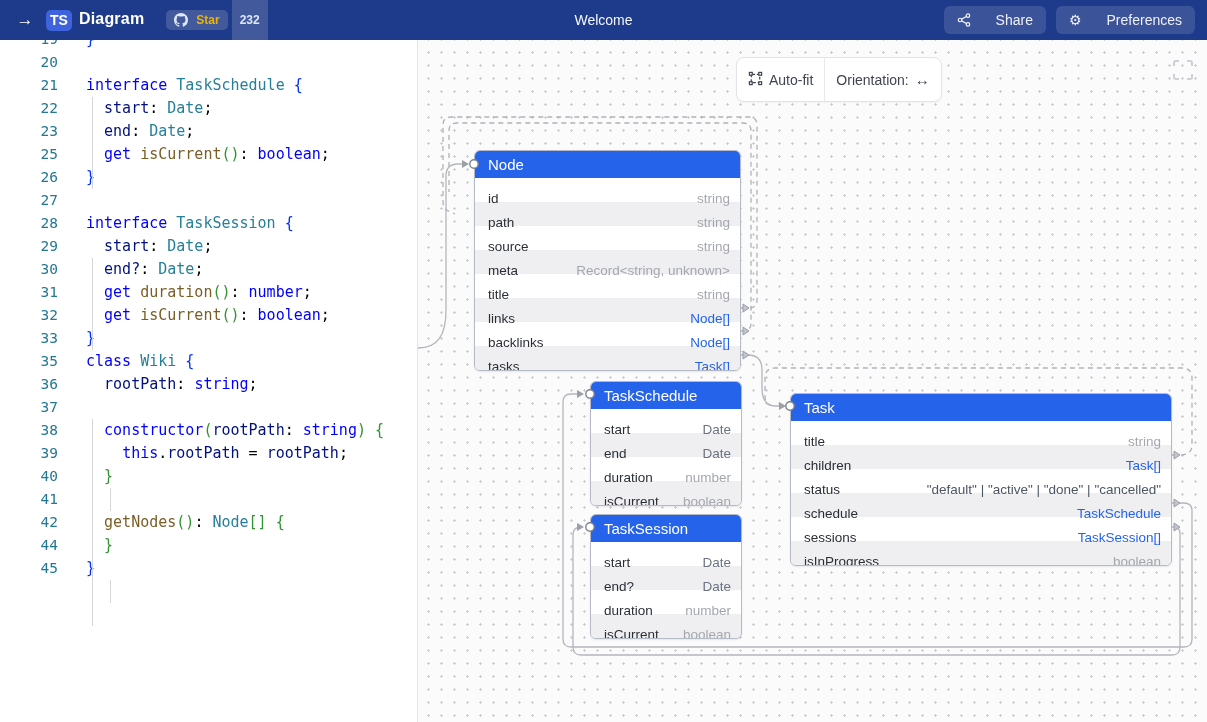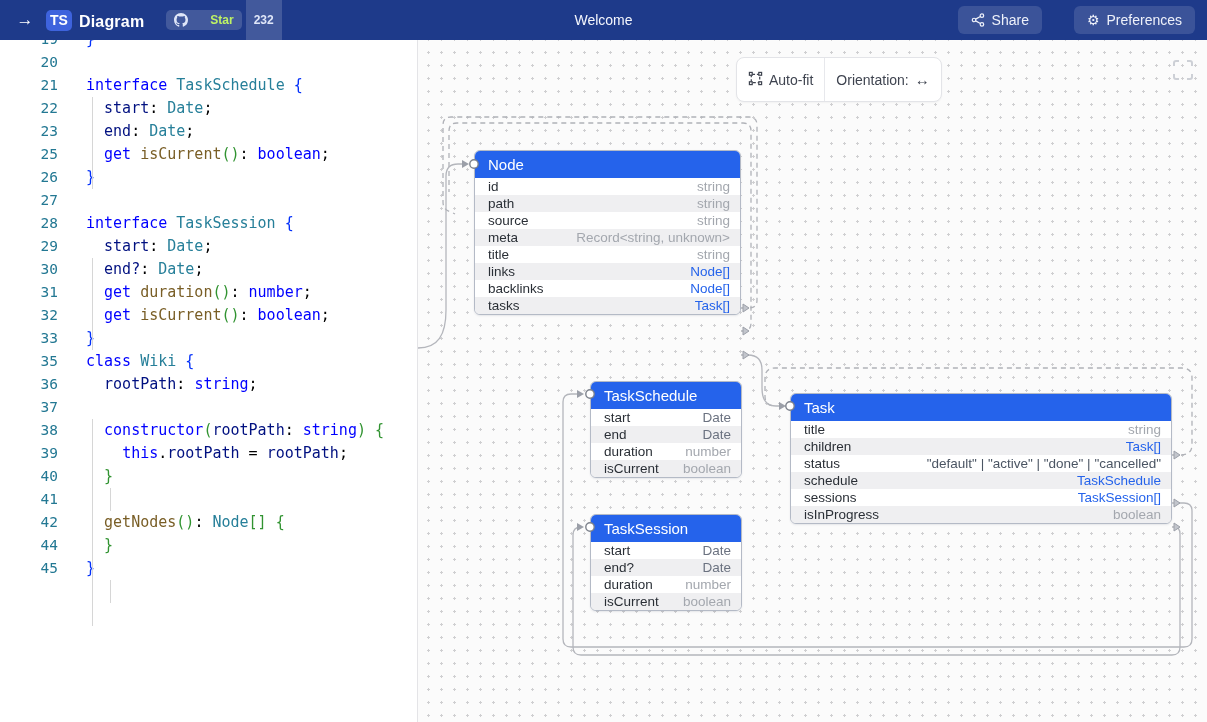--- a/index.html
+++ b/index.html
@@ -4,36 +4,36 @@
 <style>
   * { margin:0; padding:0; box-sizing:border-box; }
   html,body { width:1207px; height:722px; overflow:hidden; background:#fff;
               font-family:"Liberation Sans", sans-serif; }
 
   
   .navbar { position:absolute; left:0; top:0; width:1207px; height:40px;
             background:#1e3a8a; display:flex; align-items:center; z-index:50; color:#fff; }
   .nav-left { display:flex; align-items:center; gap:10px; padding-left:14px; }
   .collapse-arrow { color:#fff; font-size:17px; cursor:pointer; width:22px; text-align:center; }
-  .brand { display:flex; align-items:flex-end; gap:7px; cursor:pointer; }
+  .brand { display:flex; align-items:flex-start; gap:7px; cursor:pointer; }
   .brand-ts { background:#3e63dd; border-radius:5px; padding:2px 4px; font-weight:bold;
               font-size:14px; line-height:17px; }
   .brand-name { font-weight:bold; font-size:16px; letter-spacing:.2px; }
   .star-widget { display:flex; align-items:center; margin-left:12px; cursor:pointer; }
   .star-pill { background:rgba(255,255,255,.16); border-radius:5px; padding:3px 8px;
-               display:flex; align-items:center; gap:22px; font-size:12px; font-weight:bold;
-               color:#bef264; }
+               display:flex; align-items:center; gap:8px; font-size:12px; font-weight:bold;
+               color:#eab308; }
   .star-count { background:rgba(255,255,255,.16); border-radius:7px; padding:20px 8px;
                 font-size:12px; font-weight:bold; color:#dfe6f8; margin-left:4px; }
   .nav-title { position:absolute; left:0; right:0; text-align:center; font-size:14px;
                color:#f4f6fd; pointer-events:none; }
   .nav-right { margin-left:auto; display:flex; gap:10px; padding-right:12px; }
   .nav-btn { background:rgba(255,255,255,.13); border:none; color:#eef1fa; font-size:14px;
              font-family:inherit; border-radius:6px; padding:6px 13px; display:flex;
-             align-items:center; gap:7px; cursor:pointer;margin-left:22px; }
+             align-items:center; gap:25px; cursor:pointer; }
   .nav-btn svg, .star-pill svg { display:block; }
 
   
   .editor { position:absolute; left:16px; top:40px; width:410px; height:682px; background:#fff;
             overflow:hidden; font-family:"DejaVu Sans Mono", monospace; font-size:15px; }
   .code-lines { position:absolute; left:0; top:-12px; right:0; }
   .cl { height:23px; line-height:23px; white-space:pre; position:relative; }
   .ln { display:inline-block; width:42px; text-align:right; color:#237893; font-size:14.5px; }
   .ct { padding-left:28px; }
   .tk-k { color:#0000ff; } .tk-t { color:#267f99; } .tk-d { color:#000000; }
@@ -59,22 +59,22 @@
   .orient-arrow { font-size:15px; }
 
   .fullscreen-btn { position:absolute; left:754px; top:19px; width:22px; height:22px;
                     cursor:pointer; z-index:5; }
 
   
   .entity { position:absolute; background:#fff; border:1px solid #b4bac6; border-radius:6px;
             overflow:hidden; z-index:2; box-shadow:0 1px 2px rgba(35,45,75,.10); cursor:grab; }
   .entity-header { background:#2563eb; color:#fff; height:27px; line-height:27px;
                    padding:0 10px 0 13px; font-size:15px; }
-  .entity-row { height:17px; display:flex; justify-content:space-between; align-items:center;
-                padding:0 10px 0 13px; background:#fff; font-size:13.5px; color:#2a2f36; }
+  .entity-row { height:24px; display:flex; justify-content:space-between; align-items:flex-start;
+                padding:13px 10px 0 13px; background:#fff; font-size:13.5px; color:#2a2f36; }
   .entity-row.alt { background:#efeff1; }
   .row-type { margin-left:18px; white-space:nowrap; }
   .ty-muted { color:#a3a7ae; } .ty-dim { color:#6b7280; }
   .ty-dark { color:#4b5563; } .ty-link { color:#2563eb; }
 </style>
 </head>
 <body>
 
 <div class="navbar">
   <div class="nav-left">

